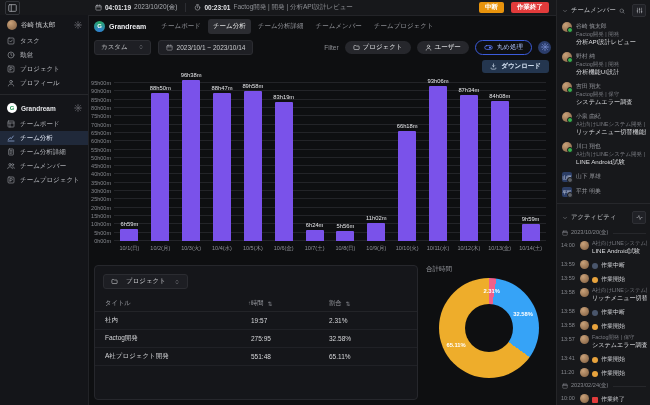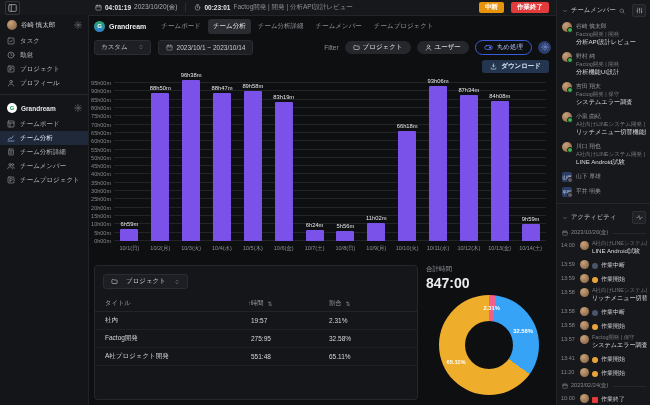--- a/index.html
+++ b/index.html
@@ -509,21 +509,20 @@
           <div class="trow">
        <span class="c-title">A社プロジェクト開発</span>
        <span class="c-time">551:48</span>
        <span class="c-pct">65.11%</span>
           </div>
         </div>
     </div>
 
     <div class="summary">
       <div class="sum-title">合計時間</div>
-      <div class="sum-total">847:00</div>
       <div class="donut-wrap">
         <div class="donut" id="donut" style="background: conic-gradient(rgb(240, 96, 138) 0%, rgb(240, 96, 138) 2.31%, rgb(54, 163, 247) 2.31%, rgb(54, 163, 247) 34.89%, rgb(238, 173, 43) 34.89%, rgb(238, 173, 43) 100%);"></div>
         <div class="donut-hole"></div>
         <div id="donut-labels">
             <span class="slice-lab" style="left:52.68276298938386px;top:13.097387860169135px">2.31%</span>
             <span class="slice-lab" style="left:84.04857835253719px;top:35.51917432702351px">32.58%</span>
             <span class="slice-lab" style="left:17.091003846347554px;top:66.91147457080217px">65.11%</span>
           </div>
       </div>
     </div>

